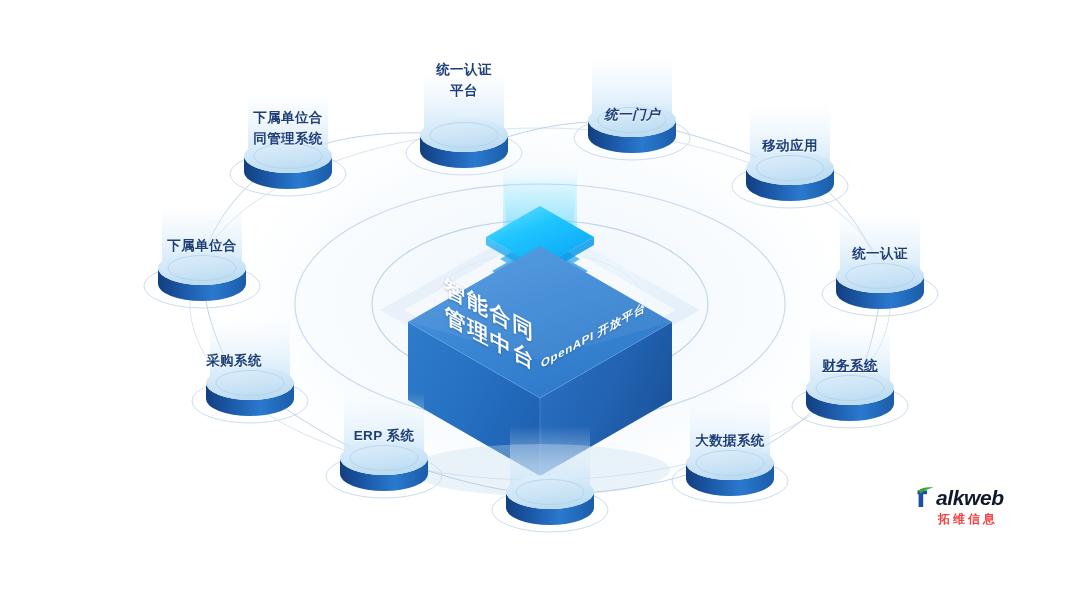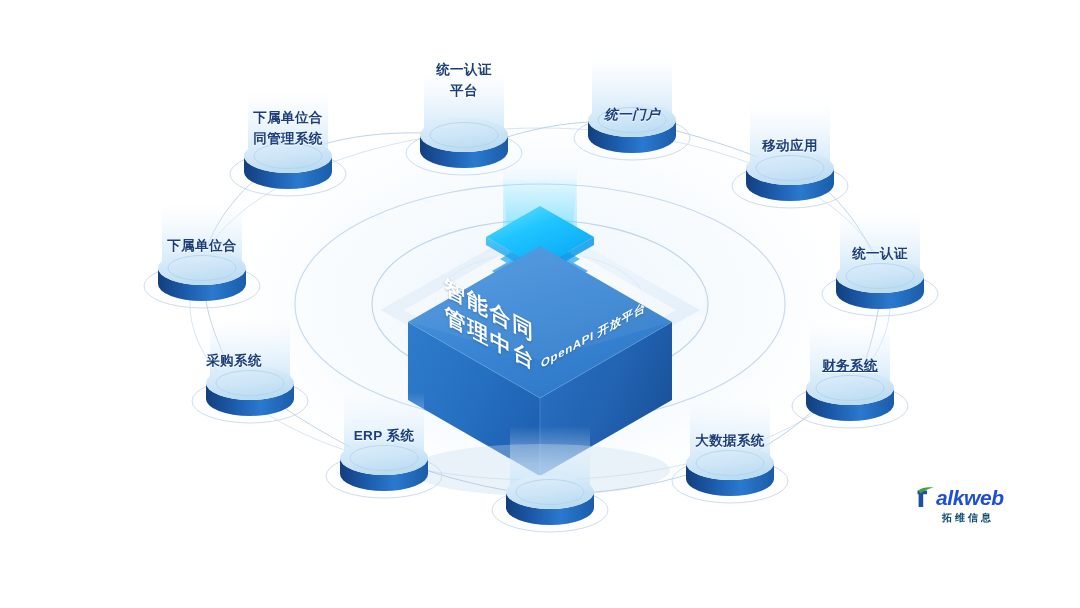--- a/index.html
+++ b/index.html
@@ -52,25 +52,25 @@
     pointer-events:none;
   }
 
   
   #logo{position:absolute;left:916px;top:484px;width:104px;height:46px;}
   #logo .lw-row{display:flex;align-items:flex-end;height:24px;}
   #logo .lw-mark{position:relative;width:19px;height:22px;margin-right:1px;}
   #logo .lw-word{
     font-family:"Liberation Sans","DejaVu Sans",sans-serif;
     font-size:21px;font-weight:700;font-style:italic;
-    color:#1d4ed8;letter-spacing:-0.4px;line-height:21px;
+    color:#0f172a;letter-spacing:-0.4px;line-height:21px;
   }
   #logo .lw-cn{
     margin-top:3px;text-align:center;
-    font-size:10px;font-weight:700;color:#0c4a6e;
+    font-size:12px;font-weight:700;color:#ef4444;
     letter-spacing:3px;
     font-family:"Liberation Sans","DejaVu Sans",sans-serif;
   }
 </style>
 </head>
 <body>
 
 <div id="stage">
 
   <svg id="svgroot" viewBox="0 0 1080 608">

